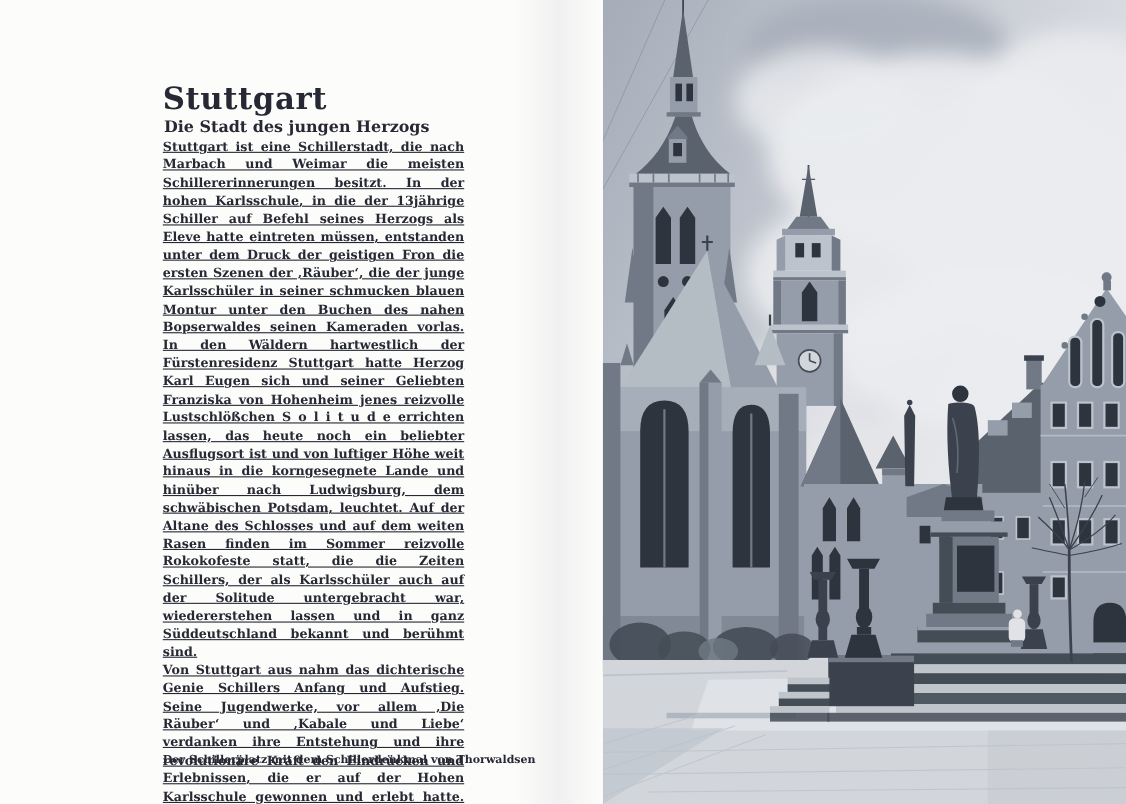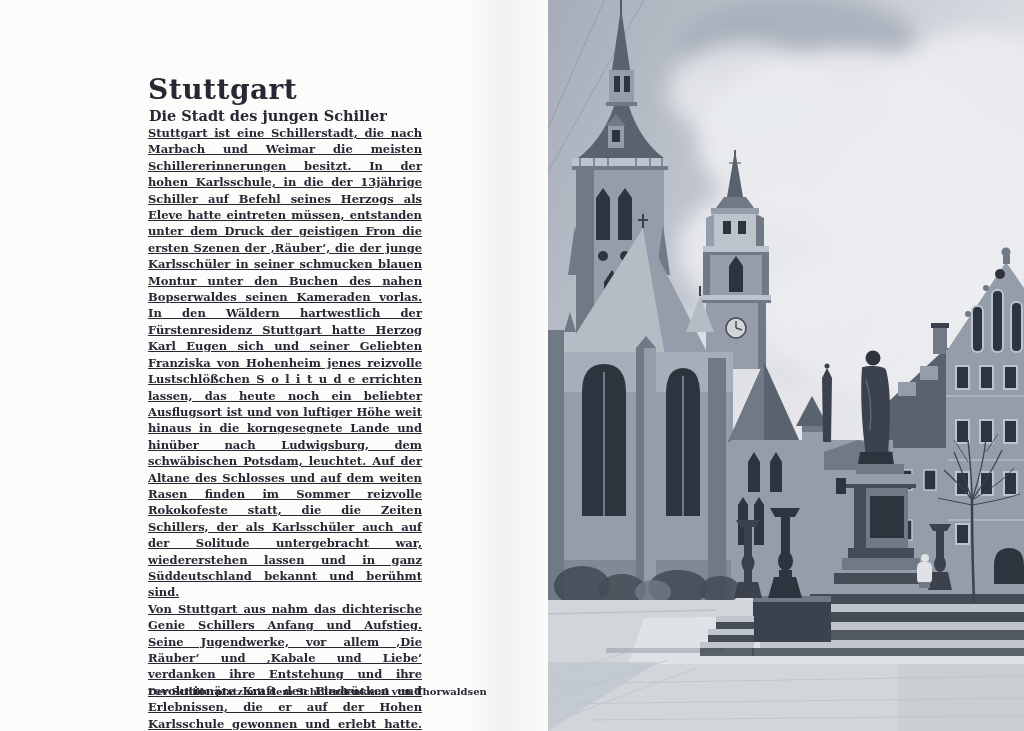--- a/index.html
+++ b/index.html
@@ -25,21 +25,21 @@
   .page-right{position:absolute;left:548px;top:0;width:476px;height:731px;}
   .page-right svg{display:block;}
 </style>
 </head>
 <body>
 
 <div class="spread">
 
   <div class="page-left">
     <h1 class="title">Stuttgart</h1>
-    <h2 class="subtitle">Die Stadt des jungen Schiller</h2>
+    <h2 class="subtitle">Die Stadt des jungen Herzogs</h2>
     <div class="bodytext">
       <p lang="de">Stuttgart ist eine Schillerstadt, die nach Marbach und Weimar die meisten Schillererinnerungen besitzt. In der hohen Karlsschule, in die der 13jährige Schiller auf Befehl seines Herzogs als Eleve hatte eintreten müssen, entstanden unter dem Druck der geistigen Fron die ersten Szenen der ‚Räuber‘, die der junge Karlsschüler in seiner schmucken blauen Montur unter den Buchen des nahen Bopserwaldes seinen Kameraden vorlas. In den Wäldern hartwestlich der Fürstenresidenz Stuttgart hatte Herzog Karl Eugen sich und seiner Geliebten Franziska von Hohenheim jenes reizvolle Lustschlößchen S o l i t u d e errichten lassen, das heute noch ein beliebter Ausflugsort ist und von luftiger Höhe weit hinaus in die korngesegnete Lande und hinüber nach Ludwigsburg, dem schwäbischen Potsdam, leuchtet. Auf der Altane des Schlosses und auf dem weiten Rasen finden im Sommer reizvolle Rokokofeste statt, die die Zeiten Schillers, der als Karlsschüler auch auf der Solitude untergebracht war, wiedererstehen lassen und in ganz Süddeutschland bekannt und berühmt sind.</p>
       <p lang="de">Von Stuttgart aus nahm das dichterische Genie Schillers Anfang und Aufstieg. Seine Jugendwerke, vor allem ‚Die Räuber‘ und ‚Kabale und Liebe‘ verdanken ihre Entstehung und ihre revolutionäre Kraft den Eindrücken und Erlebnissen, die er auf der Hohen Karlsschule gewonnen und erlebt hatte. Auch heute noch stellt dies Gebäude, das eine Erinnerungstafel ziert, im Stadtbild des alten Stuttgart ein wertvolles Schmuckstück dar. Auch die die Anlagen durchkreuzende Schillerstraße hält die Erinnerung an den jungen Schiller wach.</p>
     </div>
     <div class="caption">Der Schillerplatz mit dem Schillerdenkmal von Thorwaldsen</div>
   </div>
 
   <div class="gutter"></div>
 
   <div class="page-right">

